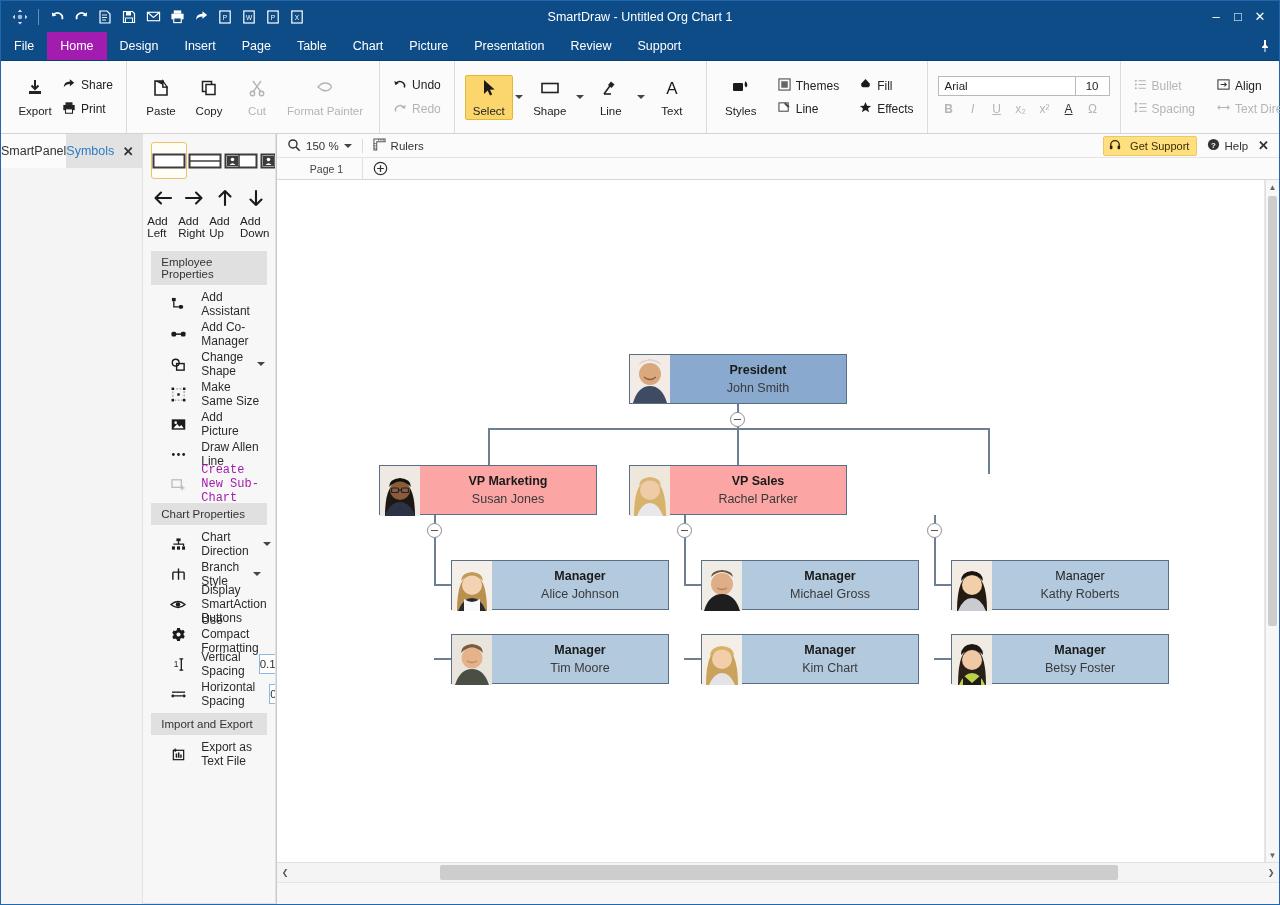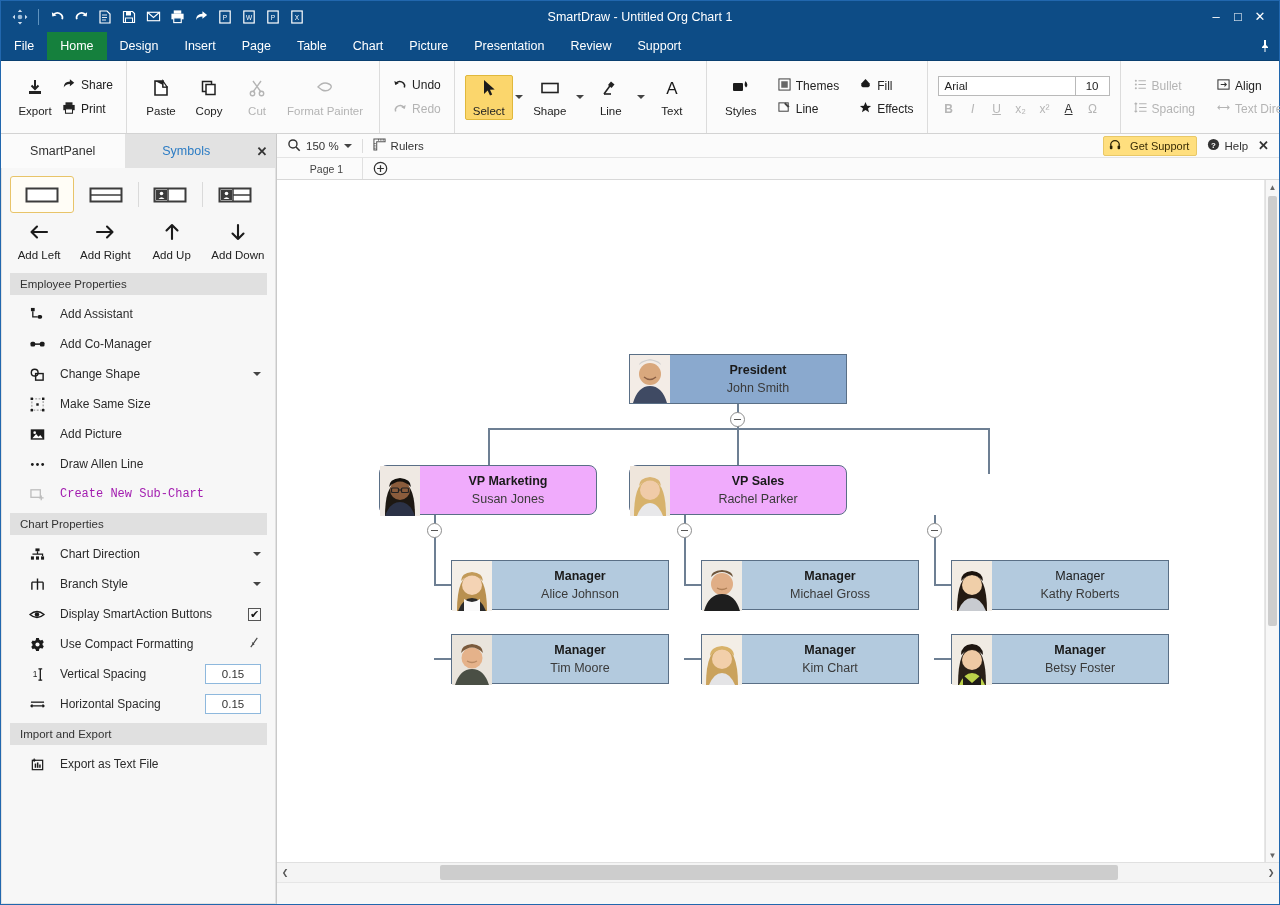--- a/index.html
+++ b/index.html
@@ -40,21 +40,21 @@
 
   
   .menubar {
     height: 29px; background: #0d4c86; display: flex; align-items: stretch;
     position: relative; flex: none; border-bottom: 1px solid #0a3f70;
   }
   .menu-item {
     padding: 0 13px; display: flex; align-items: center;
     color: #ffffff; font-size: 12.5px; cursor: pointer;
   }
-  .menu-item.active { background: #15803d; }
+  .menu-item.active { background: #a21caf; }
   .pin-btn {
     margin-left: auto; width: 28px; display:flex; align-items:center; justify-content:center;
     color:#fff; cursor:pointer;
   }
 
   
   .ribbon {
     height: 73px; background: #fbfbfb; display: flex; align-items: stretch;
     border-bottom: 1px solid #d3d3d3; flex: none;
   }
@@ -99,21 +99,21 @@
     font-size: 12px; color: #b6b6b6; cursor: pointer;
   }
   .fmt-btn.enabled { color: #333; }
 
   
   .body { display: flex; flex: 1; min-height: 0; }
 
   
   .sidebar {
     width: 276px; background: #f4f4f4; border-right: 1px solid #c9c9c9;
-    display: flex; flex-direction: column; flex: none;
+    display: flex; flex-direction: row; flex: none;
   }
   .sb-tabs { display: flex; height: 34px; background: #e2e2e2; align-items: stretch; flex: none; }
   .sb-tab {
     flex: 1; display: flex; align-items: center; justify-content: center;
     font-size: 12.5px; color: #333; cursor: pointer;
   }
   .sb-tab.active { background: #fbfbfb; }
   .sb-tab.link { color: #2c7cc4; }
   .sb-close { width: 28px; display:flex; align-items:center; justify-content:center; font-size:13px; font-weight:bold; cursor:pointer; color:#333; }
 
@@ -216,21 +216,21 @@
   }
   .node .photo { width: 40px; flex: none; background-size: cover; background-position: center top; }
   .node .body2 {
     flex: 1; display: flex; flex-direction: column; align-items: center; justify-content: center;
     padding: 0 12px;
   }
   .node .title { font-size: 12.5px; font-weight: bold; color: #1a1a1a; line-height: 1.45; }
   .node .title.plain { font-weight: normal; }
   .node .name { font-size: 12.5px; color: #3a3a3a; line-height: 1.45; }
   .node.lvl0 { background: #8aa9ce; }
-  .node.lvl1 { background: #f0abfc; border-radius: 8px; }
+  .node.lvl1 { background: #fca5a5; }
   .node.lvl2 { background: #b3cade; }
 
   .conn { position: absolute; background: #6d7f93; }
   .smartbtn {
     position: absolute; width: 15px; height: 15px; border-radius: 50%;
     background: #fff; border: 1px solid #8d8d8d; cursor: pointer;
     display: flex; align-items: center; justify-content: center;
   }
   .smartbtn::before { content:""; width: 7px; height: 1px; background: #555; }
 </style>

